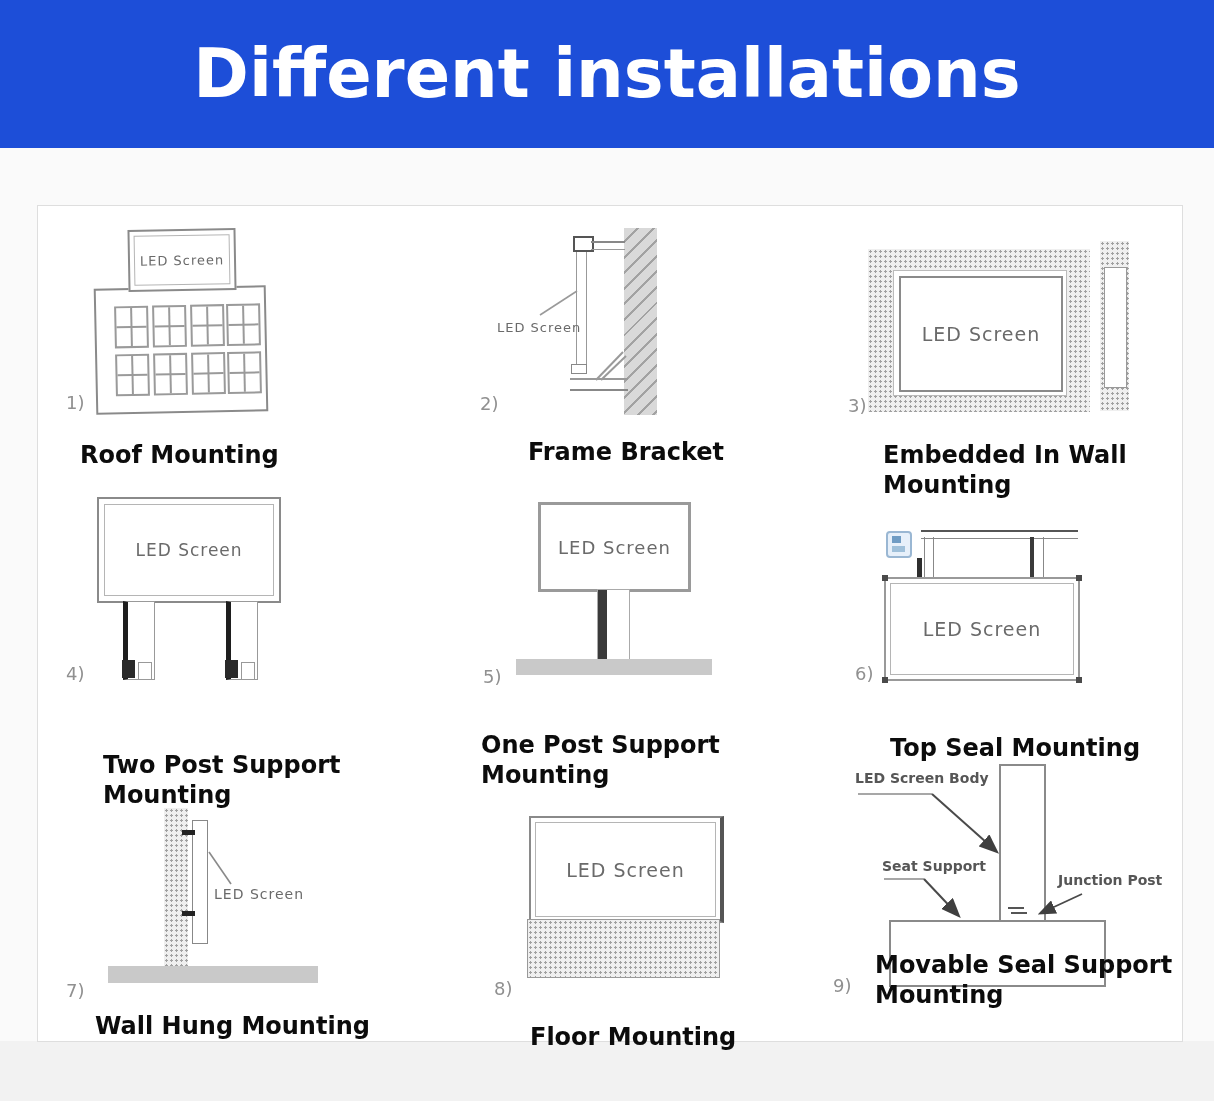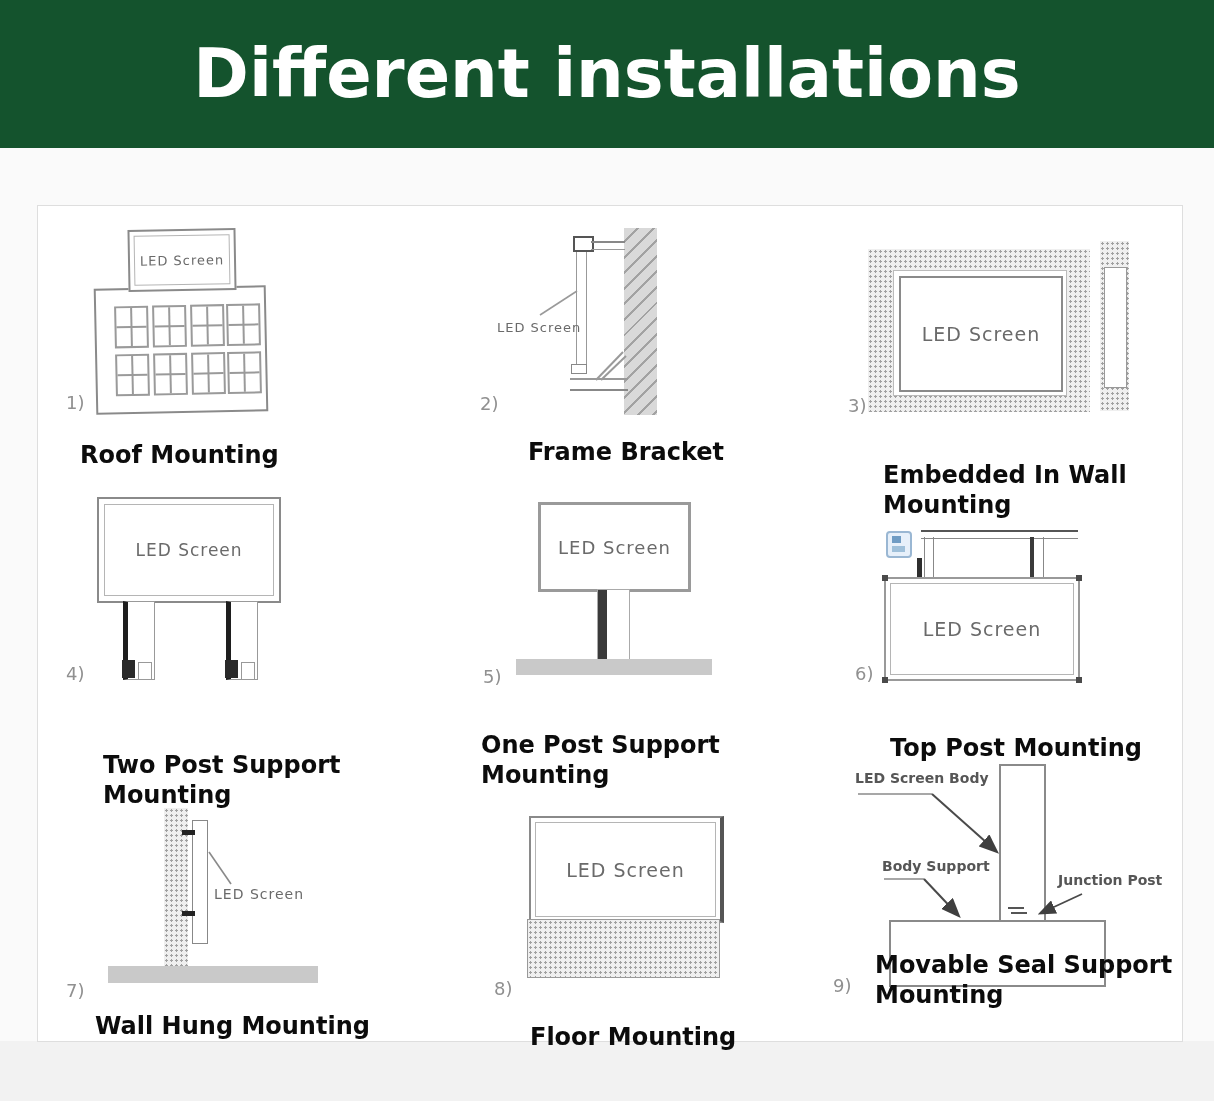--- a/index.html
+++ b/index.html
@@ -1,19 +1,19 @@
 <!DOCTYPE html>
 <html><head>
 <meta charset="utf-8">
 <style>
   html,body{margin:0;padding:0;}
   #page{position:relative;width:1214px;height:1101px;background:#fafafa;overflow:hidden;
         font-family:"DejaVu Sans","Liberation Sans",sans-serif;}
   
-  .header{position:absolute;left:0;top:0;width:1214px;height:148px;background:#14532d;
+  .header{position:absolute;left:0;top:0;width:1214px;height:148px;background:#1d4ed8;
           display:flex;align-items:center;justify-content:center;}
   .header h1{margin:0;color:#ffffff;font-size:67px;font-weight:bold;letter-spacing:0px;}
   
   .panel{position:absolute;left:37px;top:205px;width:1144px;height:835px;background:#ffffff;
          border:1px solid #dedede;}
   .bottomstrip{position:absolute;left:0;top:1041px;width:1214px;height:60px;background:#f2f2f2;}
   
   .abs{position:absolute;}
   .outline{border:2px solid #8a8a8a;background:#fff;}
   .inner{position:absolute;inset:4px;border:1px solid #b5b5b5;display:flex;align-items:center;justify-content:center;}
@@ -83,21 +83,21 @@
 
   <div>
     <div class="abs checker" style="left:868px;top:249px;width:222px;height:163px;"></div>
     <div class="abs" style="left:893px;top:270px;width:172px;height:124px;background:#fff;border:1px solid #bbb;"></div>
     <div class="abs outline" style="left:899px;top:276px;width:160px;height:112px;display:flex;align-items:center;justify-content:center;">
       <span class="screen-label" style="font-size:19px;">LED Screen</span>
     </div>
     <div class="abs checker" style="left:1100px;top:241px;width:29px;height:170px;"></div>
     <div class="abs" style="left:1104px;top:267px;width:21px;height:119px;background:#fff;border:1.5px solid #999;"></div>
     <div class="num" style="left:848px;top:395px;">3)</div>
-    <div class="cap" style="left:883px;top:440px;margin-top:20px;">
+    <div class="cap" style="left:883px;top:440px;">
       <div>Embedded In Wall</div>
       <div>Mounting</div>
     </div>
   </div>
 
   <div>
     <div class="abs outline" style="left:97px;top:497px;width:180px;height:102px;border-width:2.5px;">
       <div class="inner" style="inset:5px;">
           <span class="screen-label" style="font-size:17px;">LED Screen</span>
         </div>
@@ -140,21 +140,21 @@
     <div class="abs" style="left:884px;top:577px;width:192px;height:100px;border:2.5px solid #999;background:#fff;">
       <div class="inner">
           <span class="screen-label" style="font-size:19px;">LED Screen</span>
         </div>
       <div class="nub" style="left:-4px;top:-4px;"></div>
       <div class="nub" style="right:-4px;top:-4px;"></div>
       <div class="nub" style="left:-4px;bottom:-4px;"></div>
       <div class="nub" style="right:-4px;bottom:-4px;"></div>
     </div>
     <div class="num" style="left:855px;top:663px;">6)</div>
-    <div class="cap" style="left:890px;top:733px;">Top Post Mounting</div>
+    <div class="cap" style="left:890px;top:733px;">Top Seal Mounting</div>
   </div>
 
   <div>
     <div class="abs checker" style="left:164px;top:808px;width:24px;height:160px;"></div>
     <div class="abs" style="left:192px;top:820px;width:14px;height:122px;border:1.5px solid #888;background:#fff;"></div>
     <div class="abs" style="left:182px;top:830px;width:13px;height:5px;background:#222;"></div>
     <div class="abs" style="left:182px;top:911px;width:13px;height:5px;background:#222;"></div>
     <div class="screen-label abs" style="left:214px;top:886px;font-size:14px;">LED Screen</div>
     <div class="abs ground" style="left:108px;top:966px;width:210px;height:17px;"></div>
     <div class="num" style="left:66px;top:980px;">7)</div>
@@ -169,21 +169,21 @@
     </div>
     <div class="abs checker" style="left:527px;top:919px;width:191px;height:57px;border:1px solid #999;"></div>
     <div class="num" style="left:494px;top:978px;">8)</div>
     <div class="cap" style="left:530px;top:1022px;">Floor Mounting</div>
   </div>
 
   <div>
     <div class="abs" style="left:999px;top:764px;width:43px;height:156px;border:2px solid #8a8a8a;background:#fff;"></div>
     <div class="abs" style="left:889px;top:920px;width:213px;height:63px;border:2px solid #8a8a8a;background:#fff;"></div>
     <div class="anno" style="left:855px;top:770px;">LED Screen Body</div>
-    <div class="anno" style="left:882px;top:858px;">Body Support</div>
+    <div class="anno" style="left:882px;top:858px;">Seat Support</div>
     <div class="anno" style="left:1058px;top:872px;">Junction Post</div>
     <div class="num" style="left:833px;top:975px;">9)</div>
     <div class="cap" style="left:875px;top:950px;z-index:5;">
       <div>Movable Seal Support</div>
       <div>Mounting</div>
     </div>
   </div>
 
   <svg class="overlay" viewBox="0 0 1214 1101">
     <defs>

